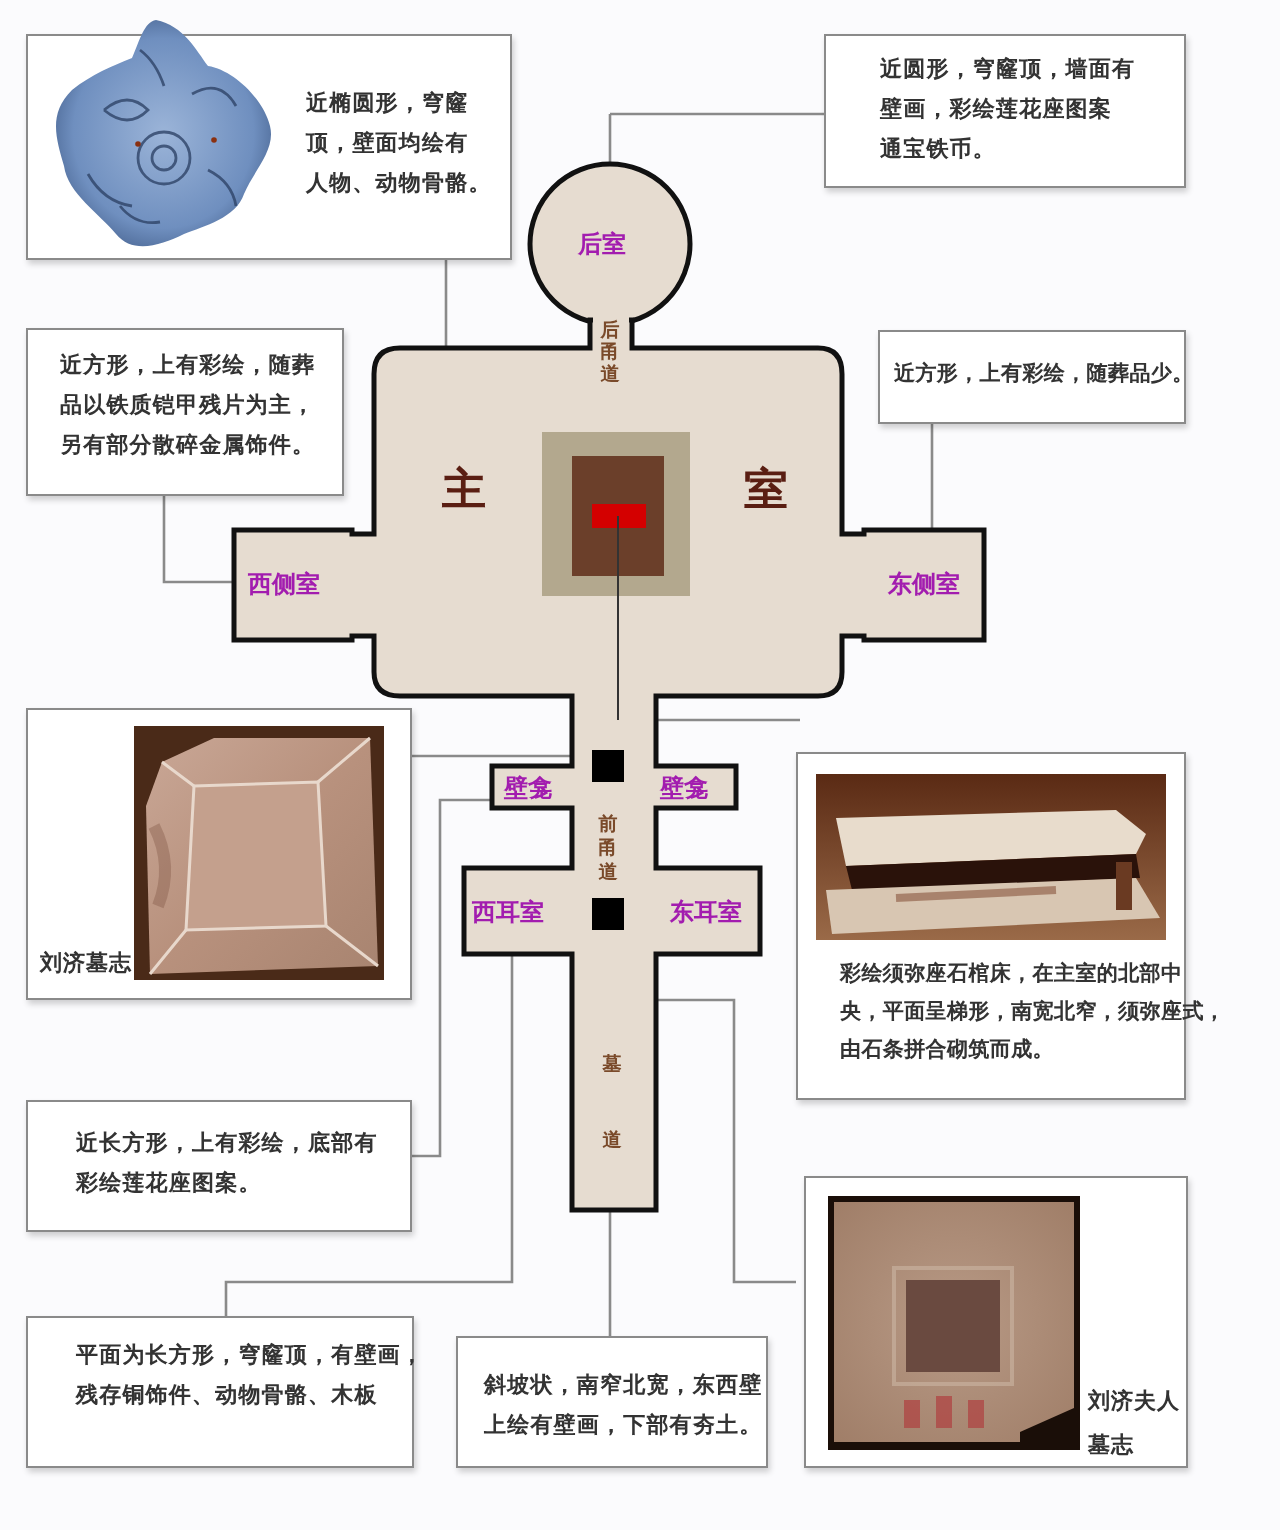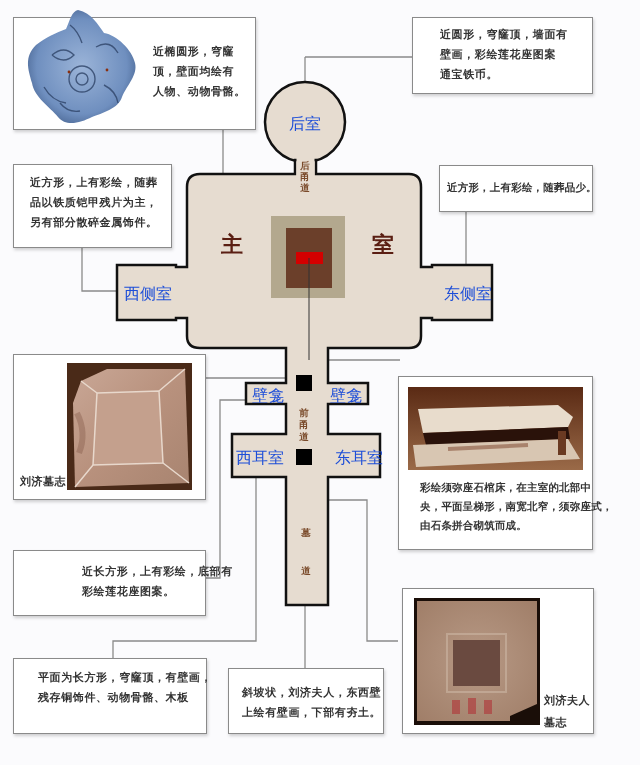--- a/index.html
+++ b/index.html
@@ -13,21 +13,21 @@
     position:absolute; background:#fff;
     border:1.5px solid #8a8a8a;
     box-shadow:1px 2px 3px rgba(0,0,0,0.18);
     box-sizing:border-box;
   }
   .box-text {
     position:absolute; font-size:11px; line-height:20px; color:#333;
     letter-spacing:0.6px; font-weight:bold;
   }
   .room-label {
-    position:absolute; font-size:16px; color:#1d4ed8; font-weight:normal; white-space:nowrap;
+    position:absolute; font-size:12px; color:#a21caf; font-weight:bold; white-space:nowrap;
   }
   .corridor-char {
     position:absolute; font-size:9.5px; color:#7a4a2a; font-weight:bold;
     line-height:11px; width:12px; text-align:center;
   }
   .big-char {
     position:absolute; font-size:22px; font-weight:bold; color:#5a1e12;
   }
   .photo { position:absolute; }
   .caption { position:absolute; font-size:11px; color:#333; font-weight:bold; letter-spacing:0.5px; line-height:22px; }
@@ -182,34 +182,34 @@
   <path d="M40,62 L120,58" stroke="#7a4028" stroke-width="4" opacity="0.5"></path>
   <rect x="150" y="44" width="8" height="24" fill="#6a3a22"></rect>
 </svg>
 <div class="box-text" style="left:410px;top:478px;font-size:10.5px;letter-spacing:0.2px;line-height:19px;margin-left:10px;">
   <div>彩绘须弥座石棺床，在主室的北部中</div>
   <div>央，平面呈梯形，南宽北窄，须弥座式，</div>
   <div>由石条拼合砌筑而成。</div>
 </div>
 
 <div class="box" style="left:13px;top:550px;width:193px;height:66px;"></div>
-<div class="box-text" style="left:38px;top:562px;margin-left:44px;">
+<div class="box-text" style="left:38px;top:562px;">
   <div>近长方形，上有彩绘，底部有</div>
   <div>彩绘莲花座图案。</div>
 </div>
 
 <div class="box" style="left:13px;top:658px;width:194px;height:76px;"></div>
 <div class="box-text" style="left:38px;top:668px;">
   <div>平面为长方形，穹窿顶，有壁画，</div>
   <div>残存铜饰件、动物骨骼、木板</div>
 </div>
 
 <div class="box" style="left:228px;top:668px;width:156px;height:66px;"></div>
 <div class="box-text" style="left:242px;top:683px;">
-  <div>斜坡状，刘济夫人，东西壁</div>
+  <div>斜坡状，南窄北宽，东西壁</div>
   <div>上绘有壁画，下部有夯土。</div>
 </div>
 
 <div class="box" style="left:402px;top:588px;width:192px;height:146px;"></div>
 <svg class="photo" style="left:414px;top:598px;" width="126" height="127" viewBox="0 0 126 127">
   <defs>
     <radialGradient id="we" cx="50%" cy="50%" r="70%">
       <stop offset="0%" stop-color="#b89a86"></stop>
       <stop offset="100%" stop-color="#a07e68"></stop>
     </radialGradient>

